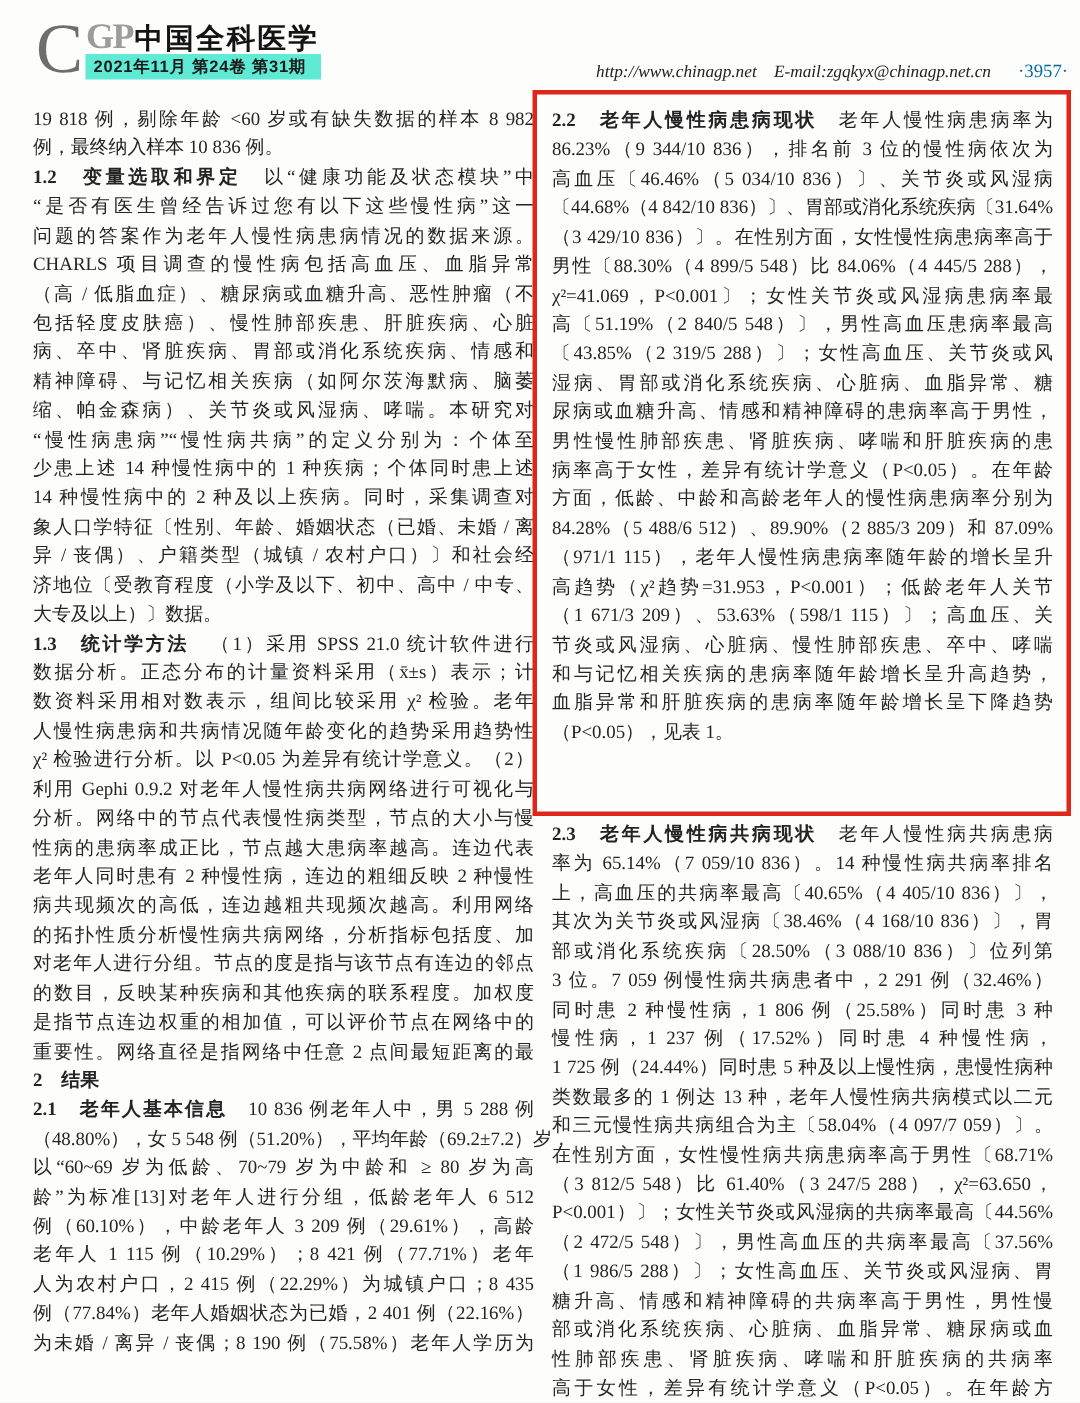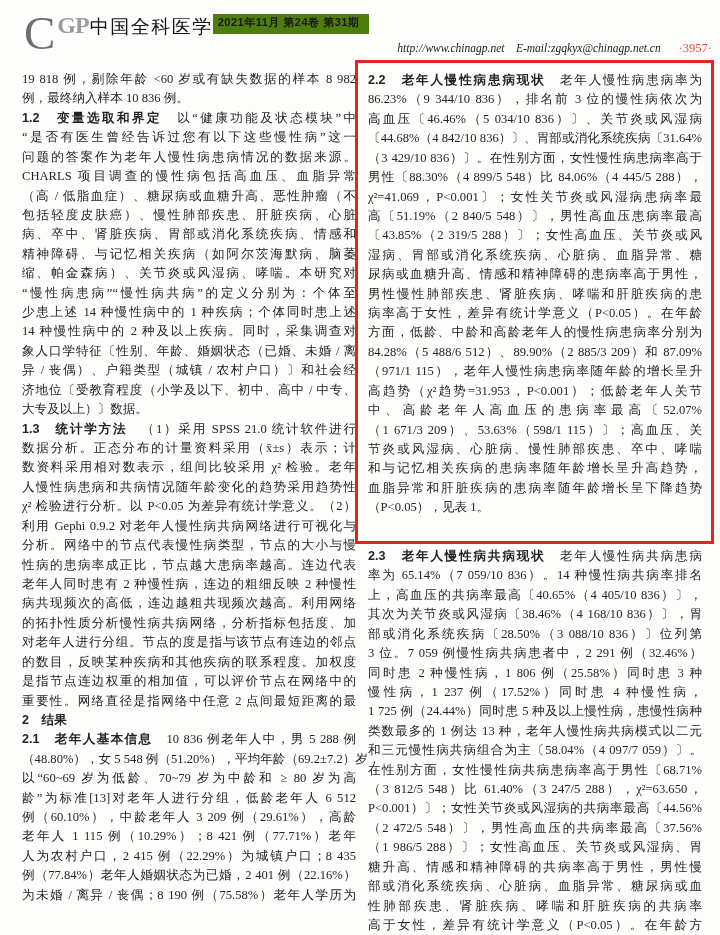--- a/index.html
+++ b/index.html
@@ -4,40 +4,40 @@
 <style>
   * { margin:0; padding:0; box-sizing:border-box; }
   html,body { width:720px; height:935px; }
   body { background:#e9e9e9; font-family:"Liberation Serif","DejaVu Serif",serif; }
   .page { position:relative; width:720px; height:935px; background:#fdfdfc; color:#222; overflow:hidden; }
 
   
   .header { position:absolute; top:0; left:0; width:720px; height:62px; }
   .logo { position:absolute; left:24px; top:12px; display:flex; align-items:flex-start; }
   .logo-c { font-size:47px; line-height:42px; color:#6e6e6e; font-family:"Liberation Serif",serif; margin-right:2px; }
-  .logo-right { display:flex; }
+  .logo-right { display:flex; flex-direction:column; }
   .logo-row { display:flex; align-items:baseline; height:22px; }
   .logo-gp { font-size:24px; font-weight:bold; color:#9c9c9c; letter-spacing:-1px; font-family:"Liberation Serif",serif; }
-  .logo-title { font-size:19px; font-weight:normal; color:#141414; font-family:"Liberation Sans","DejaVu Sans",sans-serif; letter-spacing:1.5px; margin-left:1px; }
-  .logo-issue { background:#4d7c0f; color:#1a1a1a; font-size:11px; font-weight:bold;
+  .logo-title { font-size:19px; font-weight:bold; color:#141414; font-family:"Liberation Sans","DejaVu Sans",sans-serif; letter-spacing:1.5px; margin-left:1px; }
+  .logo-issue { background:#5eead4; color:#1a1a1a; font-size:11px; font-weight:bold;
                 padding:1px 10px 1px 5px; font-family:"Liberation Sans","DejaVu Sans",sans-serif;
                 margin-top:2px; letter-spacing:0.5px; white-space:nowrap; }
   .head-right { position:absolute; right:8px; top:38px; white-space:nowrap; }
   .site { font-style:italic; font-size:11.5px; color:#222; }
-  .pageno { margin-left:14px; font-size:12.5px; color:#ef4444; }
+  .pageno { margin-left:14px; font-size:12.5px; color:#0369a1; }
 
   
   .col { position:absolute; width:334px; }
   #left-col  { left:22px;  top:70px; }
   #boxed-col { left:368px; top:71px; }
   #right-col { left:368px; top:547px; }
   .tline { height:19.43px; line-height:19.43px; font-size:12.6px;
            text-align:justify; text-align-last:justify; white-space:nowrap; color:#242424; }
   .tline.endline { text-align-last:left; }
-  .bold { font-weight:bold; font-family:Liberation Sans, sans-serif; }
+  .bold { font-weight:bold; font-family:Liberation Serif, serif; }
 
   
   .red-box { position:absolute; left:355px; top:60px; width:359px; height:484px;
              border:3px solid #e0251b; pointer-events:none; }
 </style>
 </head>
 <body>
 
 <div class="page">
 
@@ -116,21 +116,20 @@
       <div class="tline">高〔51.19%（2 840/5 548）〕，男性高血压患病率最高</div>
       <div class="tline">〔43.85%（2 319/5 288）〕；女性高血压、关节炎或风</div>
       <div class="tline">湿病、胃部或消化系统疾病、心脏病、血脂异常、糖</div>
       <div class="tline">尿病或血糖升高、情感和精神障碍的患病率高于男性，</div>
       <div class="tline">男性慢性肺部疾患、肾脏疾病、哮喘和肝脏疾病的患</div>
       <div class="tline">病率高于女性，差异有统计学意义（P&lt;0.05）。在年龄</div>
       <div class="tline">方面，低龄、中龄和高龄老年人的慢性病患病率分别为</div>
       <div class="tline">84.28%（5 488/6 512）、89.90%（2 885/3 209）和 87.09%</div>
       <div class="tline">（971/1 115），老年人慢性病患病率随年龄的增长呈升</div>
       <div class="tline">高趋势（χ²趋势=31.953，P&lt;0.001）；低龄老年人关节</div>
-      <div class="tline">中、高龄老年人高血压的患病率最高〔52.07%</div>
       <div class="tline">（1 671/3 209）、53.63%（598/1 115）〕；高血压、关</div>
       <div class="tline">节炎或风湿病、心脏病、慢性肺部疾患、卒中、哮喘</div>
       <div class="tline">和与记忆相关疾病的患病率随年龄增长呈升高趋势，</div>
       <div class="tline">血脂异常和肝脏疾病的患病率随年龄增长呈下降趋势</div>
       <div class="tline endline">（P&lt;0.05），见表 1。</div>
     </div>
 
   <div id="right-col" class="col">
       <div class="tline"><span class="bold">2.3　老年人慢性病共病现状</span>　老年人慢性病共病患病</div>
       <div class="tline">率为 65.14%（7 059/10 836）。14 种慢性病共病率排名</div>

